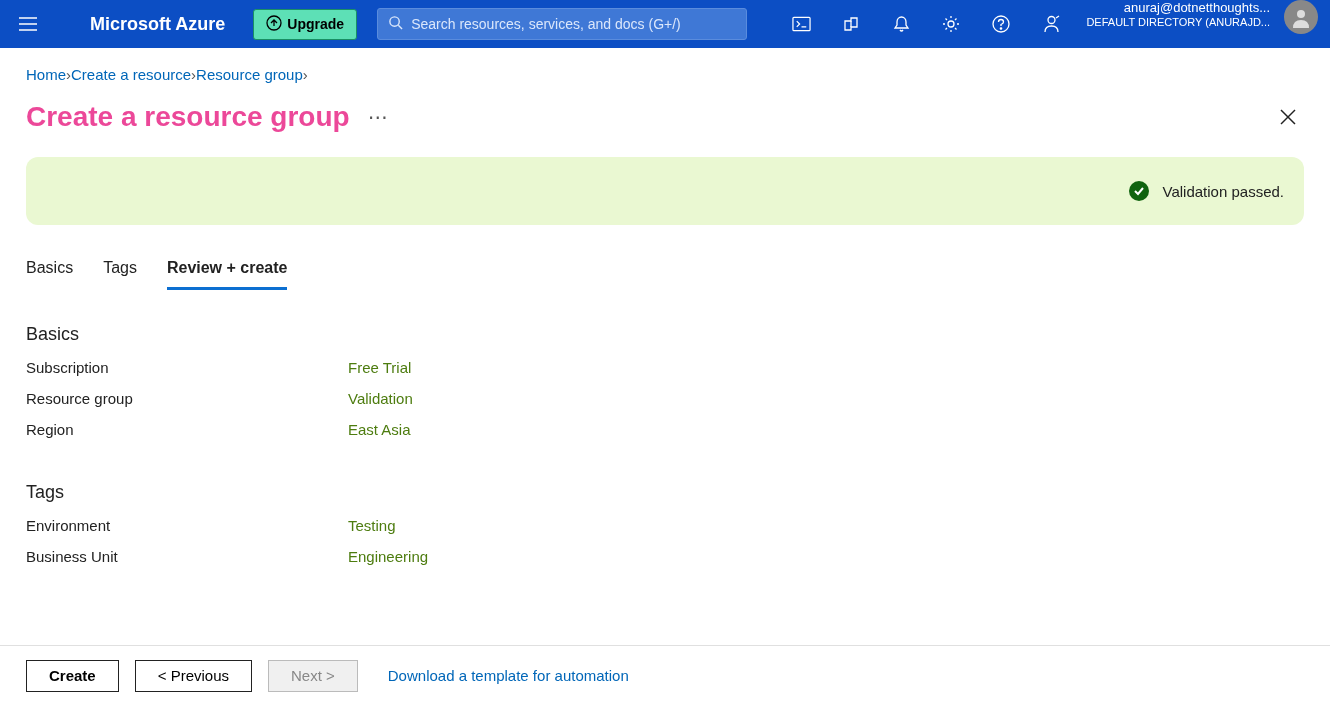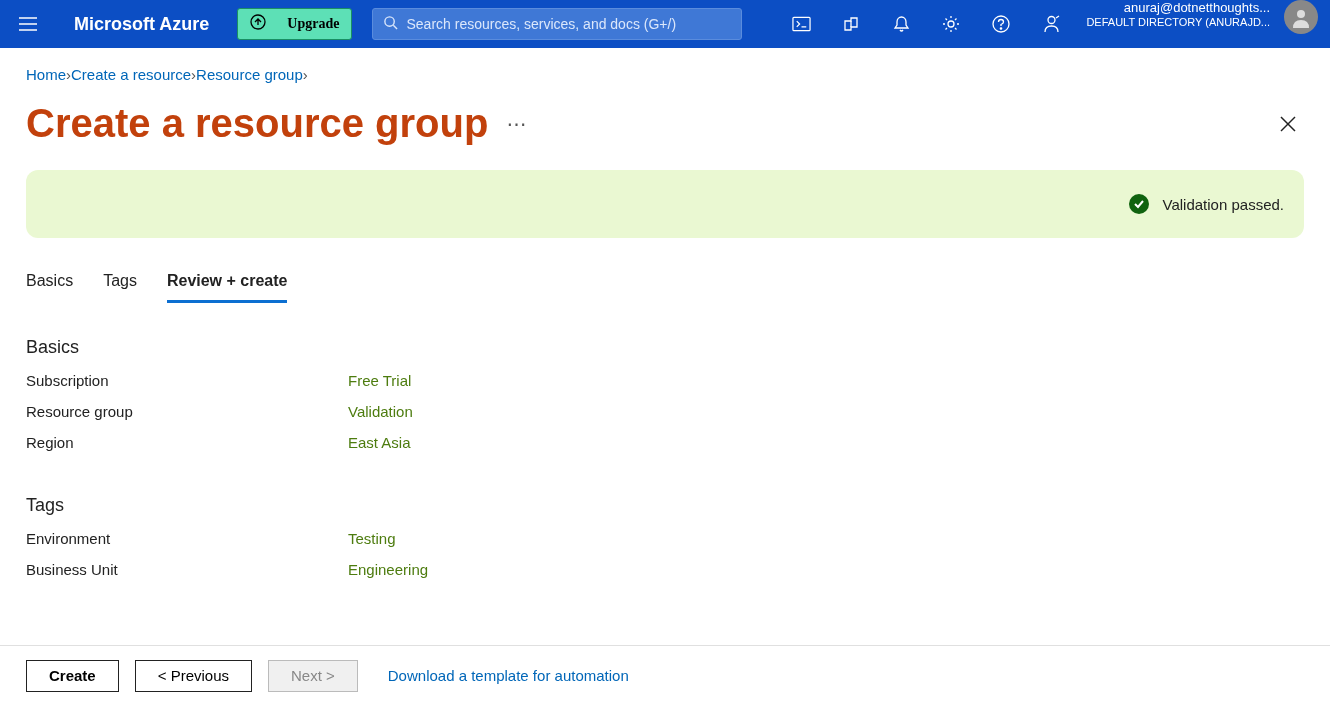--- a/index.html
+++ b/index.html
@@ -1,39 +1,39 @@
 <!DOCTYPE html>
 <html><head>
 <meta charset="utf-8">
 <style>
   * { box-sizing: border-box; margin: 0; padding: 0; }
   html, body { width: 1330px; height: 705px; font-family: "Segoe UI", Arial, sans-serif; color: #111; overflow: hidden; background: #fff; }
 
   
   .topbar { height: 48px; background: #0c4ec4; display: flex; align-items: center; padding: 0 12px; color: #fff; gap: 10px; }
   .hamburger { width: 32px; height: 32px; display:flex; align-items:center; justify-content:center; cursor:pointer; }
-  .brand { font-size: 18px; font-weight: 600; margin-left: 20px; margin-right: 18px; white-space: nowrap; }
-  .upgrade { display:flex; align-items:center; gap:21px; background:#5de0b6; color:#000; border:1px solid #198f64; border-radius:3px; padding:5px 12px; font-size:14px; font-weight:600; cursor:pointer;font-family:Liberation Serif, serif; }
+  .brand { font-size: 18px; font-weight: 600; margin-left: 36px; margin-right: 18px; white-space: nowrap; }
+  .upgrade { display:flex; align-items:center; gap:5px; background:#5de0b6; color:#000; border:1px solid #198f64; border-radius:3px; padding:5px 12px; font-size:14px; font-weight:600; cursor:pointer; }
   .searchbox { flex: 0 0 370px; margin-left:10px; height:32px; background:#3f78d6; border:1px solid #5a8cdd; border-radius:3px; display:flex; align-items:center; padding:0 10px; color:#dbe7fb; font-size:14px; cursor:text; }
   .searchbox input { flex:1; background:transparent; border:none; outline:none; color:#dbe7fb; font-size:14px; }
   .searchbox input::placeholder { color:#dbe7fb; }
   .top-icons { margin-left:auto; display:flex; gap:4px; }
   .top-icon { width:46px; height:48px; display:flex; align-items:center; justify-content:center; cursor:pointer; }
   .account { display:flex; flex-direction:column; align-items:flex-end; margin-left:8px; line-height:1.2; max-width:200px; }
   .account .email { font-size:13px; white-space:nowrap; overflow:hidden; text-overflow:ellipsis; max-width:200px; }
   .account .dir { font-size:11px; white-space:nowrap; overflow:hidden; text-overflow:ellipsis; max-width:200px; }
   .avatar { width:34px; height:34px; border-radius:50%; background:#888; margin-left:10px; display:flex; align-items:center; justify-content:center; }
 
   
   .content { padding: 18px 26px 0 26px; height: calc(705px - 48px - 60px); overflow:auto; }
   .breadcrumb { font-size:15px; display:flex; align-items:center; color:#0066b8; }
   .breadcrumb a { color:#0066b8; text-decoration:none; cursor:pointer; }
   .bc-sep { color:#555; }
   .title-row { display:flex; align-items:center; margin-top:18px; }
-  .page-title { font-size:40px; font-weight:600; color:#c2410c; }
+  .page-title { font-size:28px; font-weight:600; color:#ec4899; }
   .title-more { margin-left:18px; color:#555; font-size:20px; cursor:pointer; letter-spacing:2px; line-height:1; }
   .title-close { margin-left:auto; width:32px; height:32px; display:flex; align-items:center; justify-content:center; cursor:pointer; }
 
   .validation { margin-top:24px; background:#eaf8d2; padding:24px 20px; display:flex; align-items:center; gap:14px; border-radius:12px;justify-content:flex-end; }
   .validation .check { width:20px; height:20px; border-radius:50%; background:#10630f; display:flex; align-items:center; justify-content:center; color:#fff; font-size:13px; }
   .validation .msg { font-size:15px; color:#222; }
 
   .tabs { display:flex; gap:30px; margin-top:34px; font-size:16px; }
   .tab { padding-bottom:10px; cursor:pointer; color:#222; }
   .tab.active { font-weight:700; border-bottom:3px solid #0c6fd1; }

